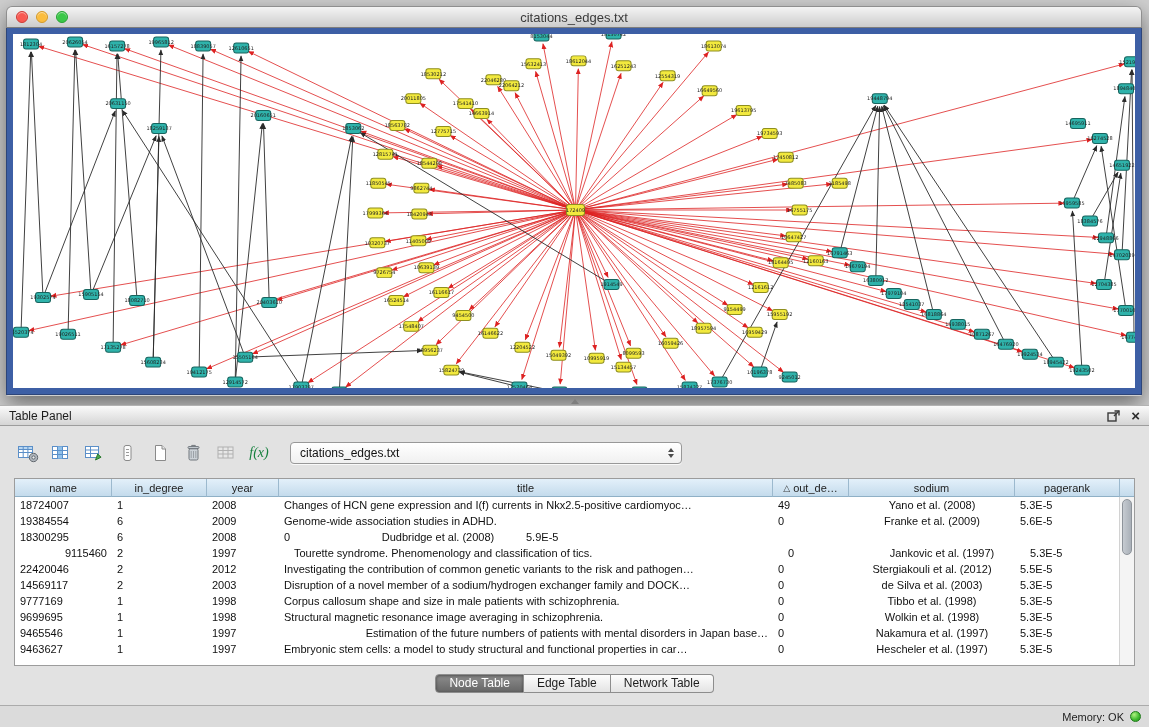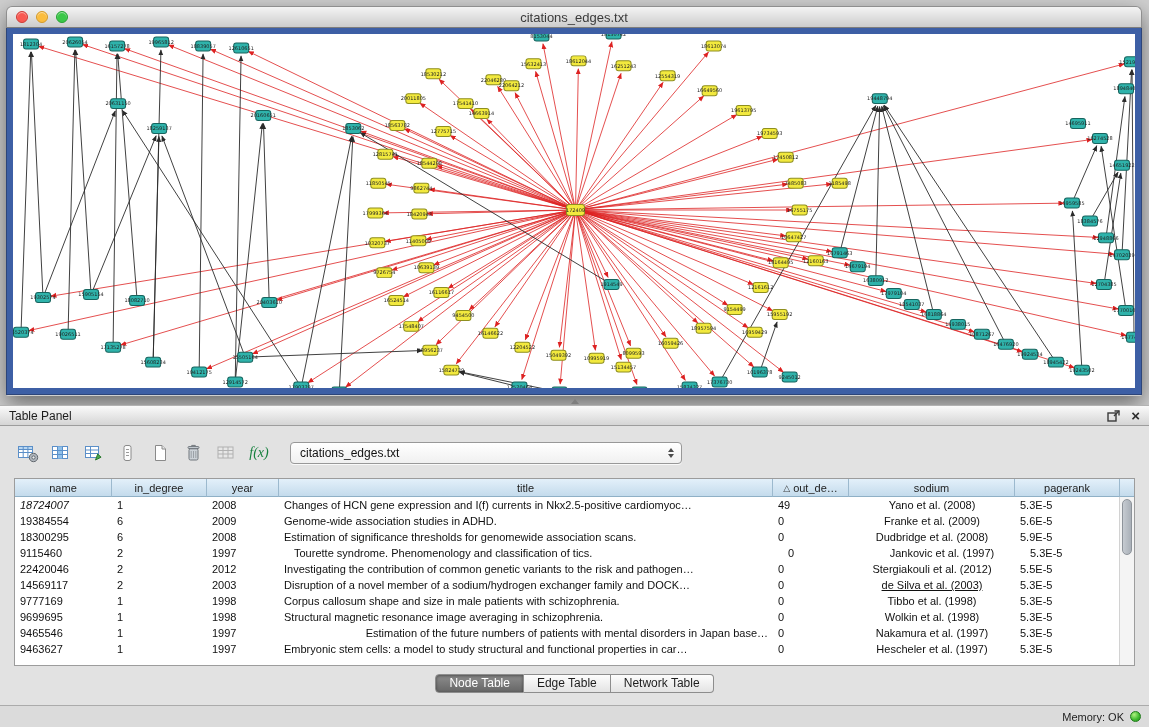--- a/index.html
+++ b/index.html
@@ -765,48 +765,47 @@
             <div class="hc" style="width: 166px;">
               <span>sodium</span>
             </div>
             <div class="hc" style="width: 105px;">
               <span>pagerank</span>
             </div>
             <div class="hc fill"></div>
           </div>
         <div class="tbody">
             <div class="tr">
-              <div class="td" style="width: 97px; text-align: left; font-style: italic;">18724007</div>
+              <div class="td" style="width: 97px; text-align: left;">18724007</div>
               <div class="td" style="width: 95px; text-align: left;">1</div>
               <div class="td" style="width: 72px; text-align: left;">2008</div>
               <div class="td" style="width: 494px; text-align: left;">Changes of HCN gene expression and I(f) currents in Nkx2.5-positive cardiomyoc…</div>
               <div class="td" style="width: 76px; text-align: left;">49</div>
               <div class="td" style="width: 166px; text-align: center;">Yano et al. (2008)</div>
               <div class="td" style="width: 105px; text-align: left;">5.3E-5</div>
             </div>
             <div class="tr">
               <div class="td" style="width: 97px; text-align: left;">19384554</div>
               <div class="td" style="width: 95px; text-align: left;">6</div>
               <div class="td" style="width: 72px; text-align: left;">2009</div>
               <div class="td" style="width: 494px; text-align: left;">Genome-wide association studies in ADHD.</div>
               <div class="td" style="width: 76px; text-align: left;">0</div>
               <div class="td" style="width: 166px; text-align: center;">Franke et al. (2009)</div>
               <div class="td" style="width: 105px; text-align: left;">5.6E-5</div>
             </div>
             <div class="tr">
               <div class="td" style="width: 97px; text-align: left;">18300295</div>
               <div class="td" style="width: 95px; text-align: left;">6</div>
               <div class="td" style="width: 72px; text-align: left;">2008</div>
-              <div class="td" style="width: 494px; text-align: left;">Estimation of significance thresholds for genomewide association scans.</div>
               <div class="td" style="width: 76px; text-align: left;">0</div>
               <div class="td" style="width: 166px; text-align: center;">Dudbridge et al. (2008)</div>
               <div class="td" style="width: 105px; text-align: left;">5.9E-5</div>
             </div>
             <div class="tr">
-              <div class="td" style="width: 97px; text-align: left;">9115460</div>
+              <div class="td" style="width: 97px; text-align: right;">9115460</div>
               <div class="td" style="width: 95px; text-align: left;">2</div>
               <div class="td" style="width: 72px; text-align: left;">1997</div>
               <div class="td" style="width: 494px; text-align: left; margin-left: 10px;">Tourette syndrome. Phenomenology and classification of tics.</div>
               <div class="td" style="width: 76px; text-align: left;">0</div>
               <div class="td" style="width: 166px; text-align: center;">Jankovic et al. (1997)</div>
               <div class="td" style="width: 105px; text-align: left;">5.3E-5</div>
             </div>
             <div class="tr">
               <div class="td" style="width: 97px; text-align: left;">22420046</div>
               <div class="td" style="width: 95px; text-align: left;">2</div>
@@ -815,21 +814,21 @@
               <div class="td" style="width: 76px; text-align: left;">0</div>
               <div class="td" style="width: 166px; text-align: center;">Stergiakouli et al. (2012)</div>
               <div class="td" style="width: 105px; text-align: left;">5.5E-5</div>
             </div>
             <div class="tr">
               <div class="td" style="width: 97px; text-align: left;">14569117</div>
               <div class="td" style="width: 95px; text-align: left;">2</div>
               <div class="td" style="width: 72px; text-align: left;">2003</div>
               <div class="td" style="width: 494px; text-align: left;">Disruption of a novel member of a sodium/hydrogen exchanger family and DOCK…</div>
               <div class="td" style="width: 76px; text-align: left;">0</div>
-              <div class="td" style="width: 166px; text-align: center; text-decoration: underline;">de Silva et al. (2003)</div>
+              <div class="td" style="width: 166px; text-align: center;">de Silva et al. (2003)</div>
               <div class="td" style="width: 105px; text-align: left;">5.3E-5</div>
             </div>
             <div class="tr">
               <div class="td" style="width: 97px; text-align: left;">9777169</div>
               <div class="td" style="width: 95px; text-align: left;">1</div>
               <div class="td" style="width: 72px; text-align: left;">1998</div>
               <div class="td" style="width: 494px; text-align: left;">Corpus callosum shape and size in male patients with schizophrenia.</div>
               <div class="td" style="width: 76px; text-align: left;">0</div>
               <div class="td" style="width: 166px; text-align: center;">Tibbo et al. (1998)</div>
               <div class="td" style="width: 105px; text-align: left;">5.3E-5</div>

